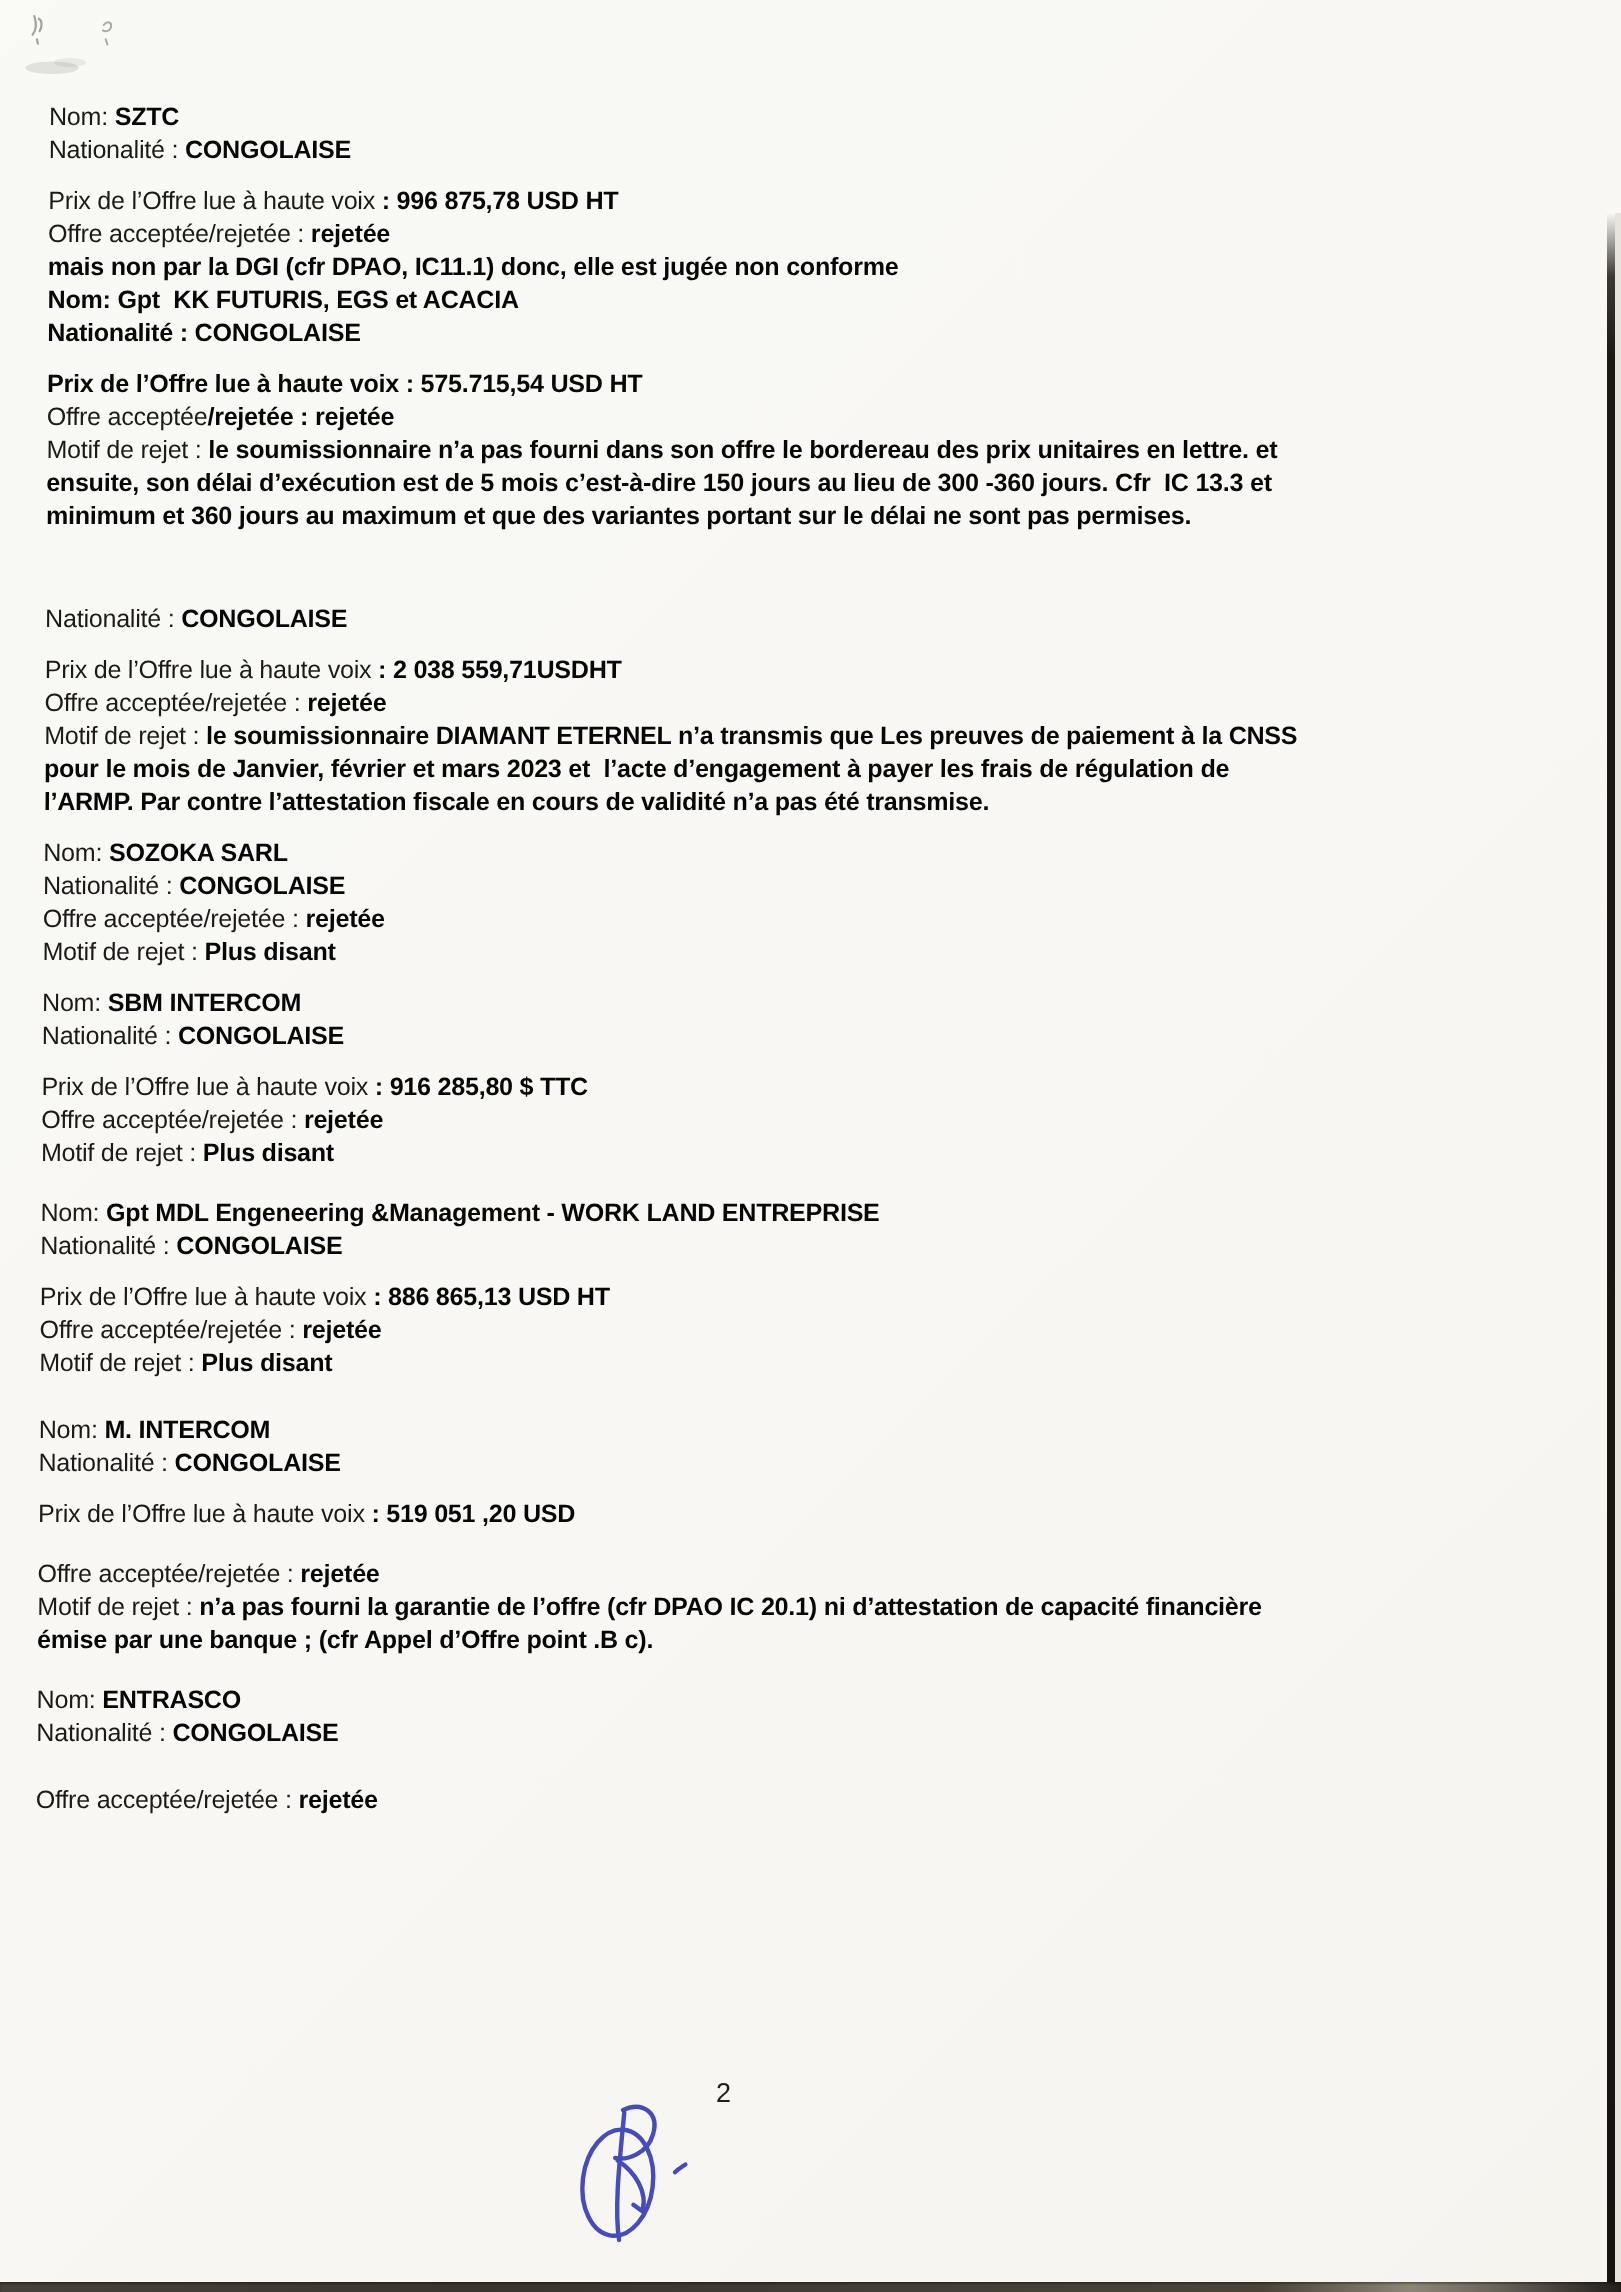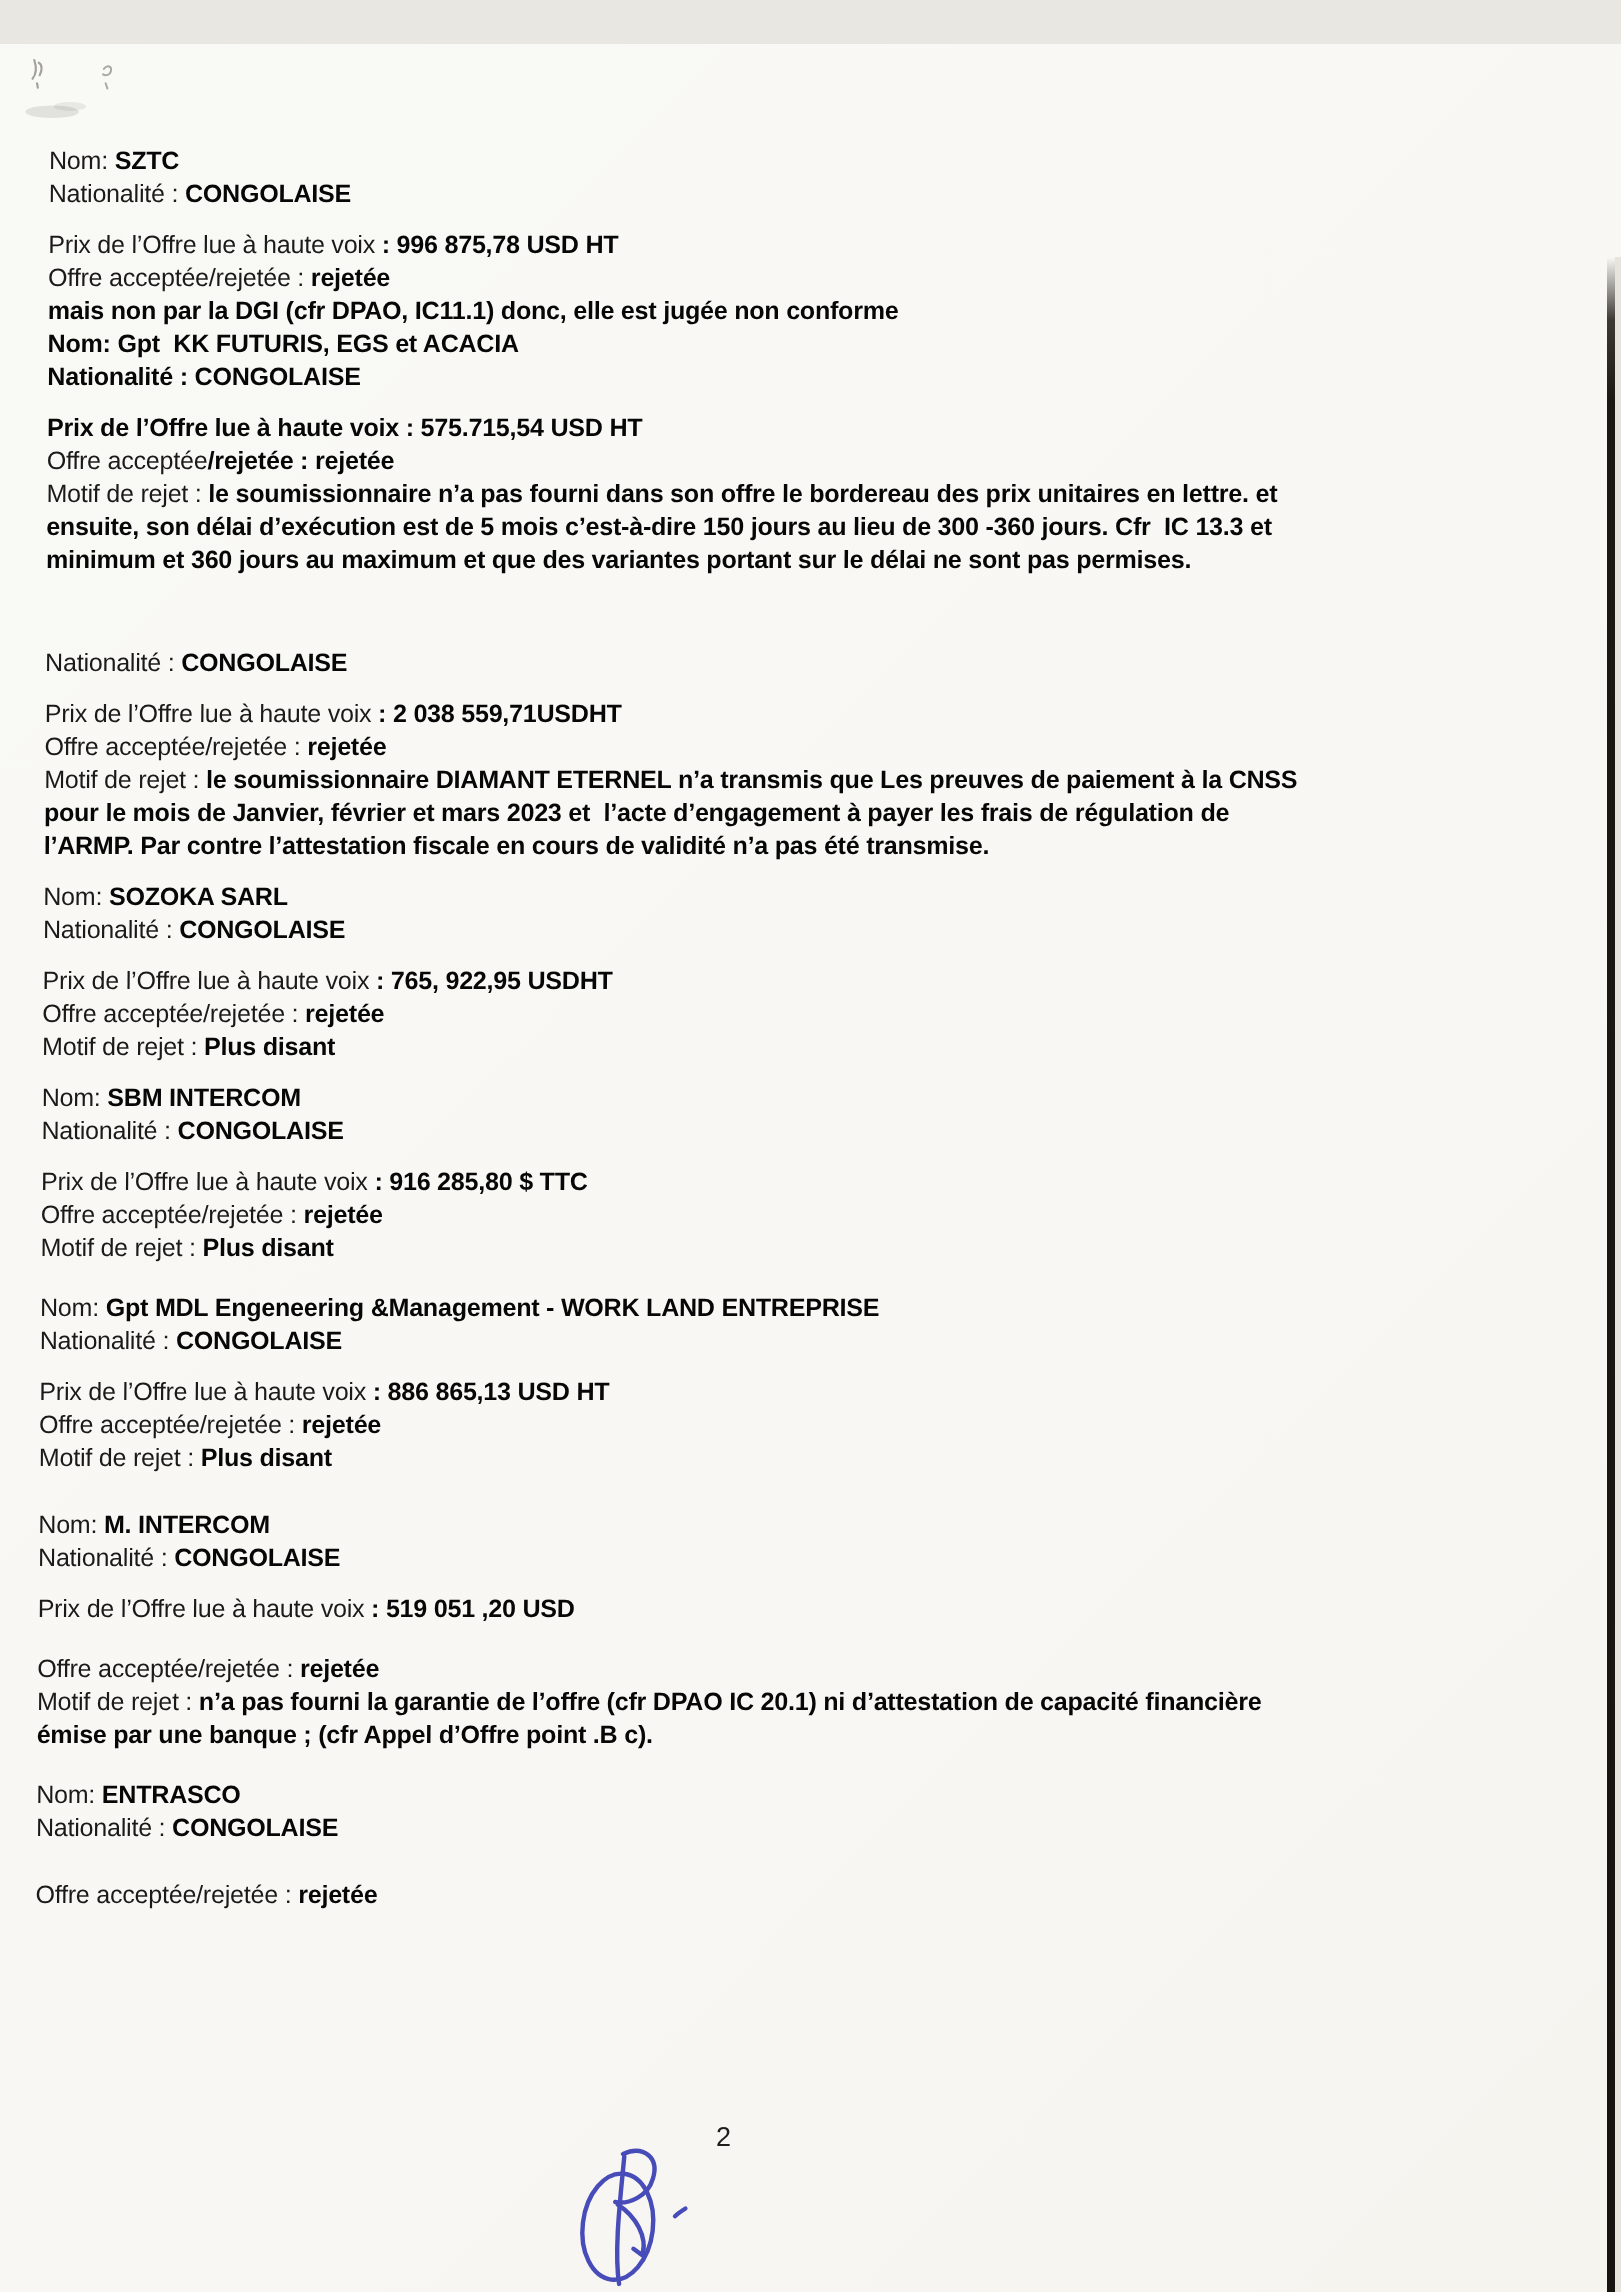--- a/index.html
+++ b/index.html
@@ -4,21 +4,20 @@
 <style>
   html,body{margin:0;padding:0;}
   body{
     width:1621px;height:2293px;position:relative;overflow:hidden;
     background:#e9e7e1;
     font-family:"Liberation Sans",sans-serif;
   }
   .page{
     position:absolute;inset:0;overflow:hidden;
     background:linear-gradient(135deg,#f9f9f6 0%,#f8f7f4 55%,#f5f4ef 100%);
-    margin-top:44px;
   }
   
   .content{
     position:absolute;left:0;top:0;width:1621px;
     padding:100px 27px 0 50px;box-sizing:border-box;
     transform:skewX(-0.45deg);transform-origin:0 0;
     font-size:25px;line-height:33px;letter-spacing:-0.2px;
     color:#1b1a18;
   }
   .line{white-space:pre;}
@@ -89,21 +88,20 @@
         <div class="line"><span class="seg">Nationalité : </span><span class="seg b">CONGOLAISE</span></div>
         <div class="line gap-p"><span class="seg">Prix de l’Offre lue à haute voix </span><span class="seg b">: 2 038 559,71USDHT</span></div>
         <div class="line"><span class="seg">Offre acceptée/rejetée : </span><span class="seg b">rejetée</span></div>
         <div class="line"><span class="seg">Motif de rejet : </span><span class="seg b">le soumissionnaire DIAMANT ETERNEL n’a transmis que Les preuves de paiement à la CNSS</span></div>
         <div class="line"><span class="seg b">pour le mois de Janvier, février et mars 2023 et  l’acte d’engagement à payer les frais de régulation de</span></div>
         <div class="line"><span class="seg b">l’ARMP. Par contre l’attestation fiscale en cours de validité n’a pas été transmise.</span></div>
       </div>
       <div class="block mt-20">
         <div class="line"><span class="seg">Nom: </span><span class="seg b">SOZOKA SARL</span></div>
         <div class="line"><span class="seg">Nationalité : </span><span class="seg b">CONGOLAISE</span></div>
-        <div class="line gap-p"><span class="seg">Prix de l’Offre lue à haute voix </span><span class="seg b">: 765, 922,95 USDHT</span></div>
         <div class="line"><span class="seg">Offre acceptée/rejetée : </span><span class="seg b">rejetée</span></div>
         <div class="line"><span class="seg">Motif de rejet : </span><span class="seg b">Plus disant</span></div>
       </div>
       <div class="block mt-20">
         <div class="line"><span class="seg">Nom: </span><span class="seg b">SBM INTERCOM</span></div>
         <div class="line"><span class="seg">Nationalité : </span><span class="seg b">CONGOLAISE</span></div>
         <div class="line gap-p"><span class="seg">Prix de l’Offre lue à haute voix </span><span class="seg b">: 916 285,80 $ TTC</span></div>
         <div class="line"><span class="seg">Offre acceptée/rejetée : </span><span class="seg b">rejetée</span></div>
         <div class="line"><span class="seg">Motif de rejet : </span><span class="seg b">Plus disant</span></div>
       </div>

